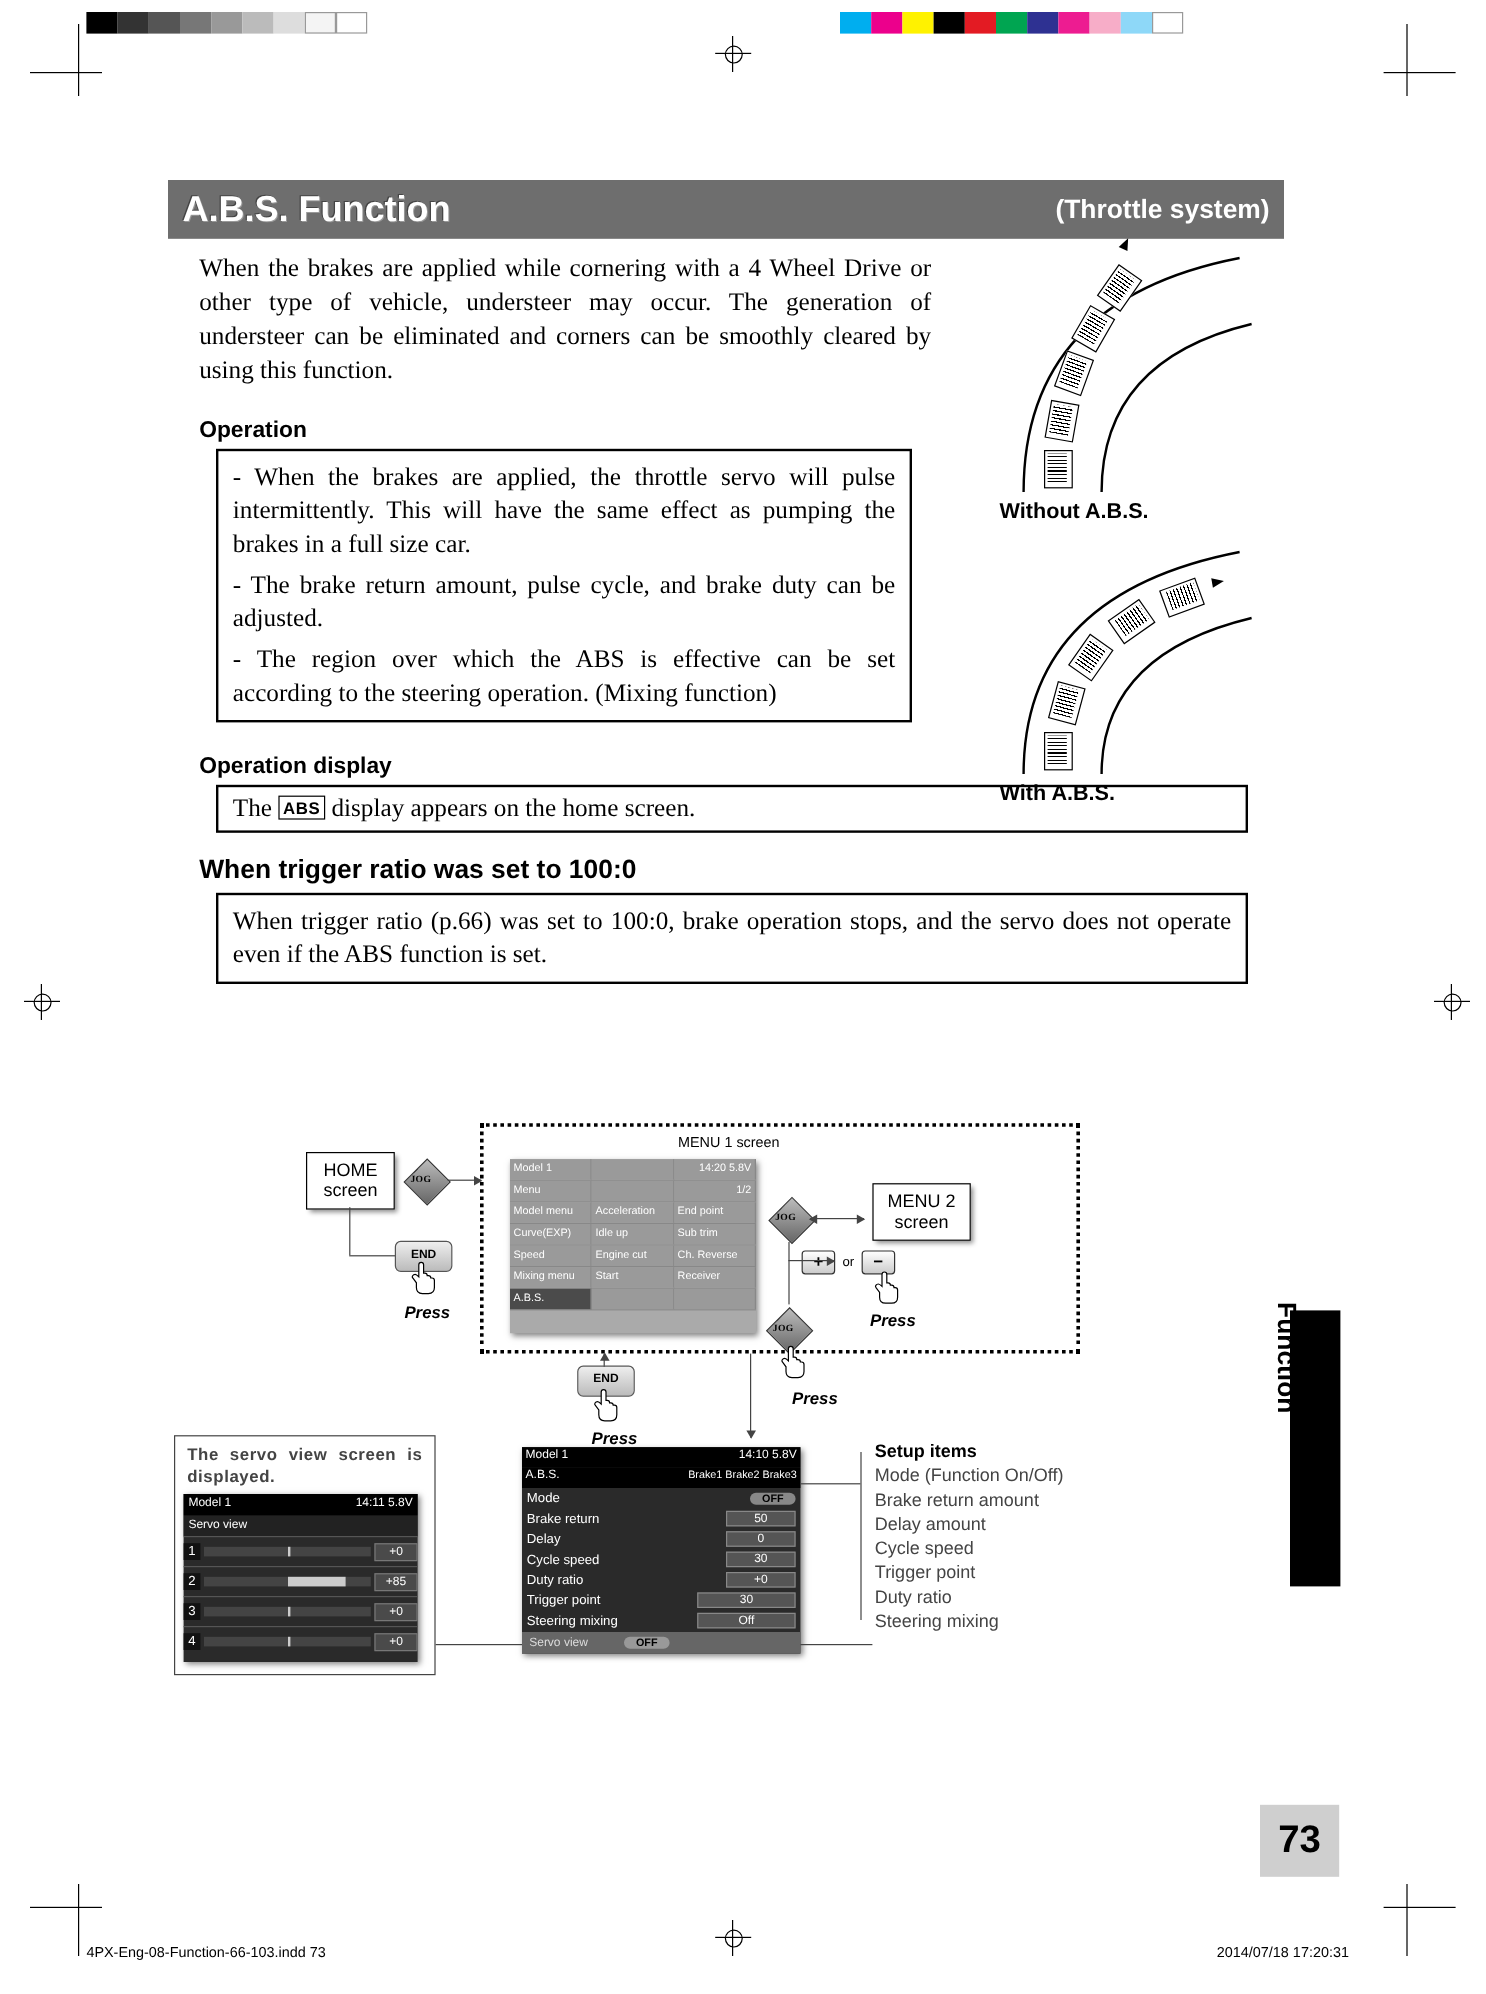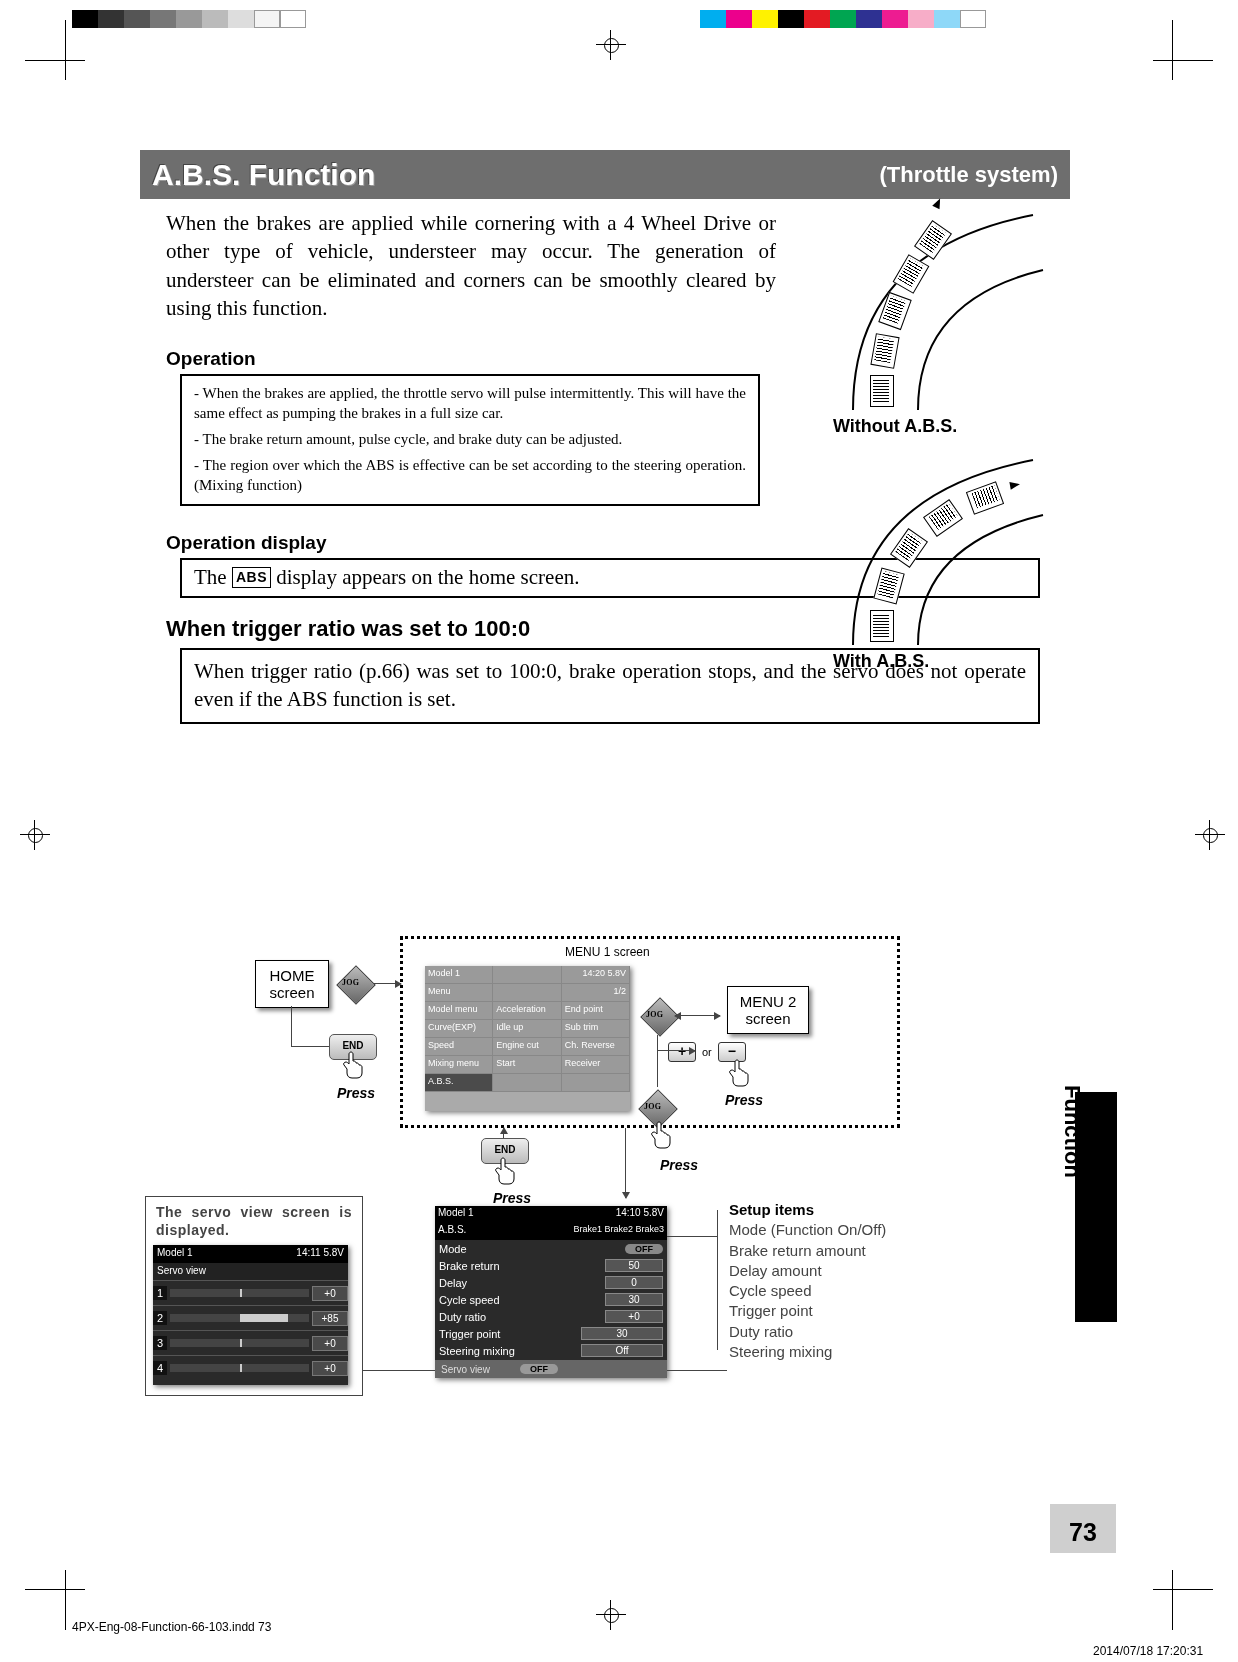--- a/index.html
+++ b/index.html
@@ -88,21 +88,21 @@
     font-family:Arial, Helvetica, sans-serif;
     font-weight:bold;
     font-size:19px;
     margin:26px 0 4px 26px;
   }
   .box {
     border:2px solid #000;
     margin-left:40px;
     padding:8px 12px;
     font-family:"Times New Roman", serif;
-    font-size:15px;
+    font-size:21px;
     line-height:1.33;
     text-align:justify;
     box-sizing:border-box;
   }
   .box.op { width:580px; }
   .box.disp { width:860px; padding:4px 12px; font-size:21px; }
   .box.trig { width:860px; font-size:21px; }
   .abs-chip {
     display:inline-block;
     border:1.5px solid #000;
@@ -299,24 +299,24 @@
     left:275px; top:1520px;
     width:640px; height:24px;
     background:#cfcfcf;
     text-align:center;
     font-family:Arial;font-size:14px;
     line-height:24px;
   }
   .page-num-box {
     position:absolute;
     left:1050px; top:1504px;
-    width:66px; height:49px;
+    width:66px; height:60px;
     background:#cfcfcf;
     text-align:center;
-    font-family:Arial;font-size:25px;font-weight:bold;
+    font-family:Arial;font-size:32px;font-weight:bold;
     line-height:56px;
   }
   .side-tab {
     position:absolute;
     left:1075px; top:1092px;
     width:42px; height:230px;
     background:#000;
   }
   .side-tab-label{
     position:absolute;
@@ -325,21 +325,21 @@
     transform-origin:left top;
     font-family:Arial;font-weight:bold;font-size:22px;color:#000;
   }
 
   .imprint {
     position:absolute;
     font-family:Arial; font-size:12px; color:#000;
     top:1620px;
   }
   .imprint.l { left:72px; }
-  .imprint.r { left:1093px;margin-top:24px; }
+  .imprint.r { left:1014px; }
 </style>
 </head>
 <body>
 
 <div class="page">
 
   <div class="reg-left">
     <div style="background:#000"></div>
       <div style="background:#333"></div>
       <div style="background:#555"></div>

